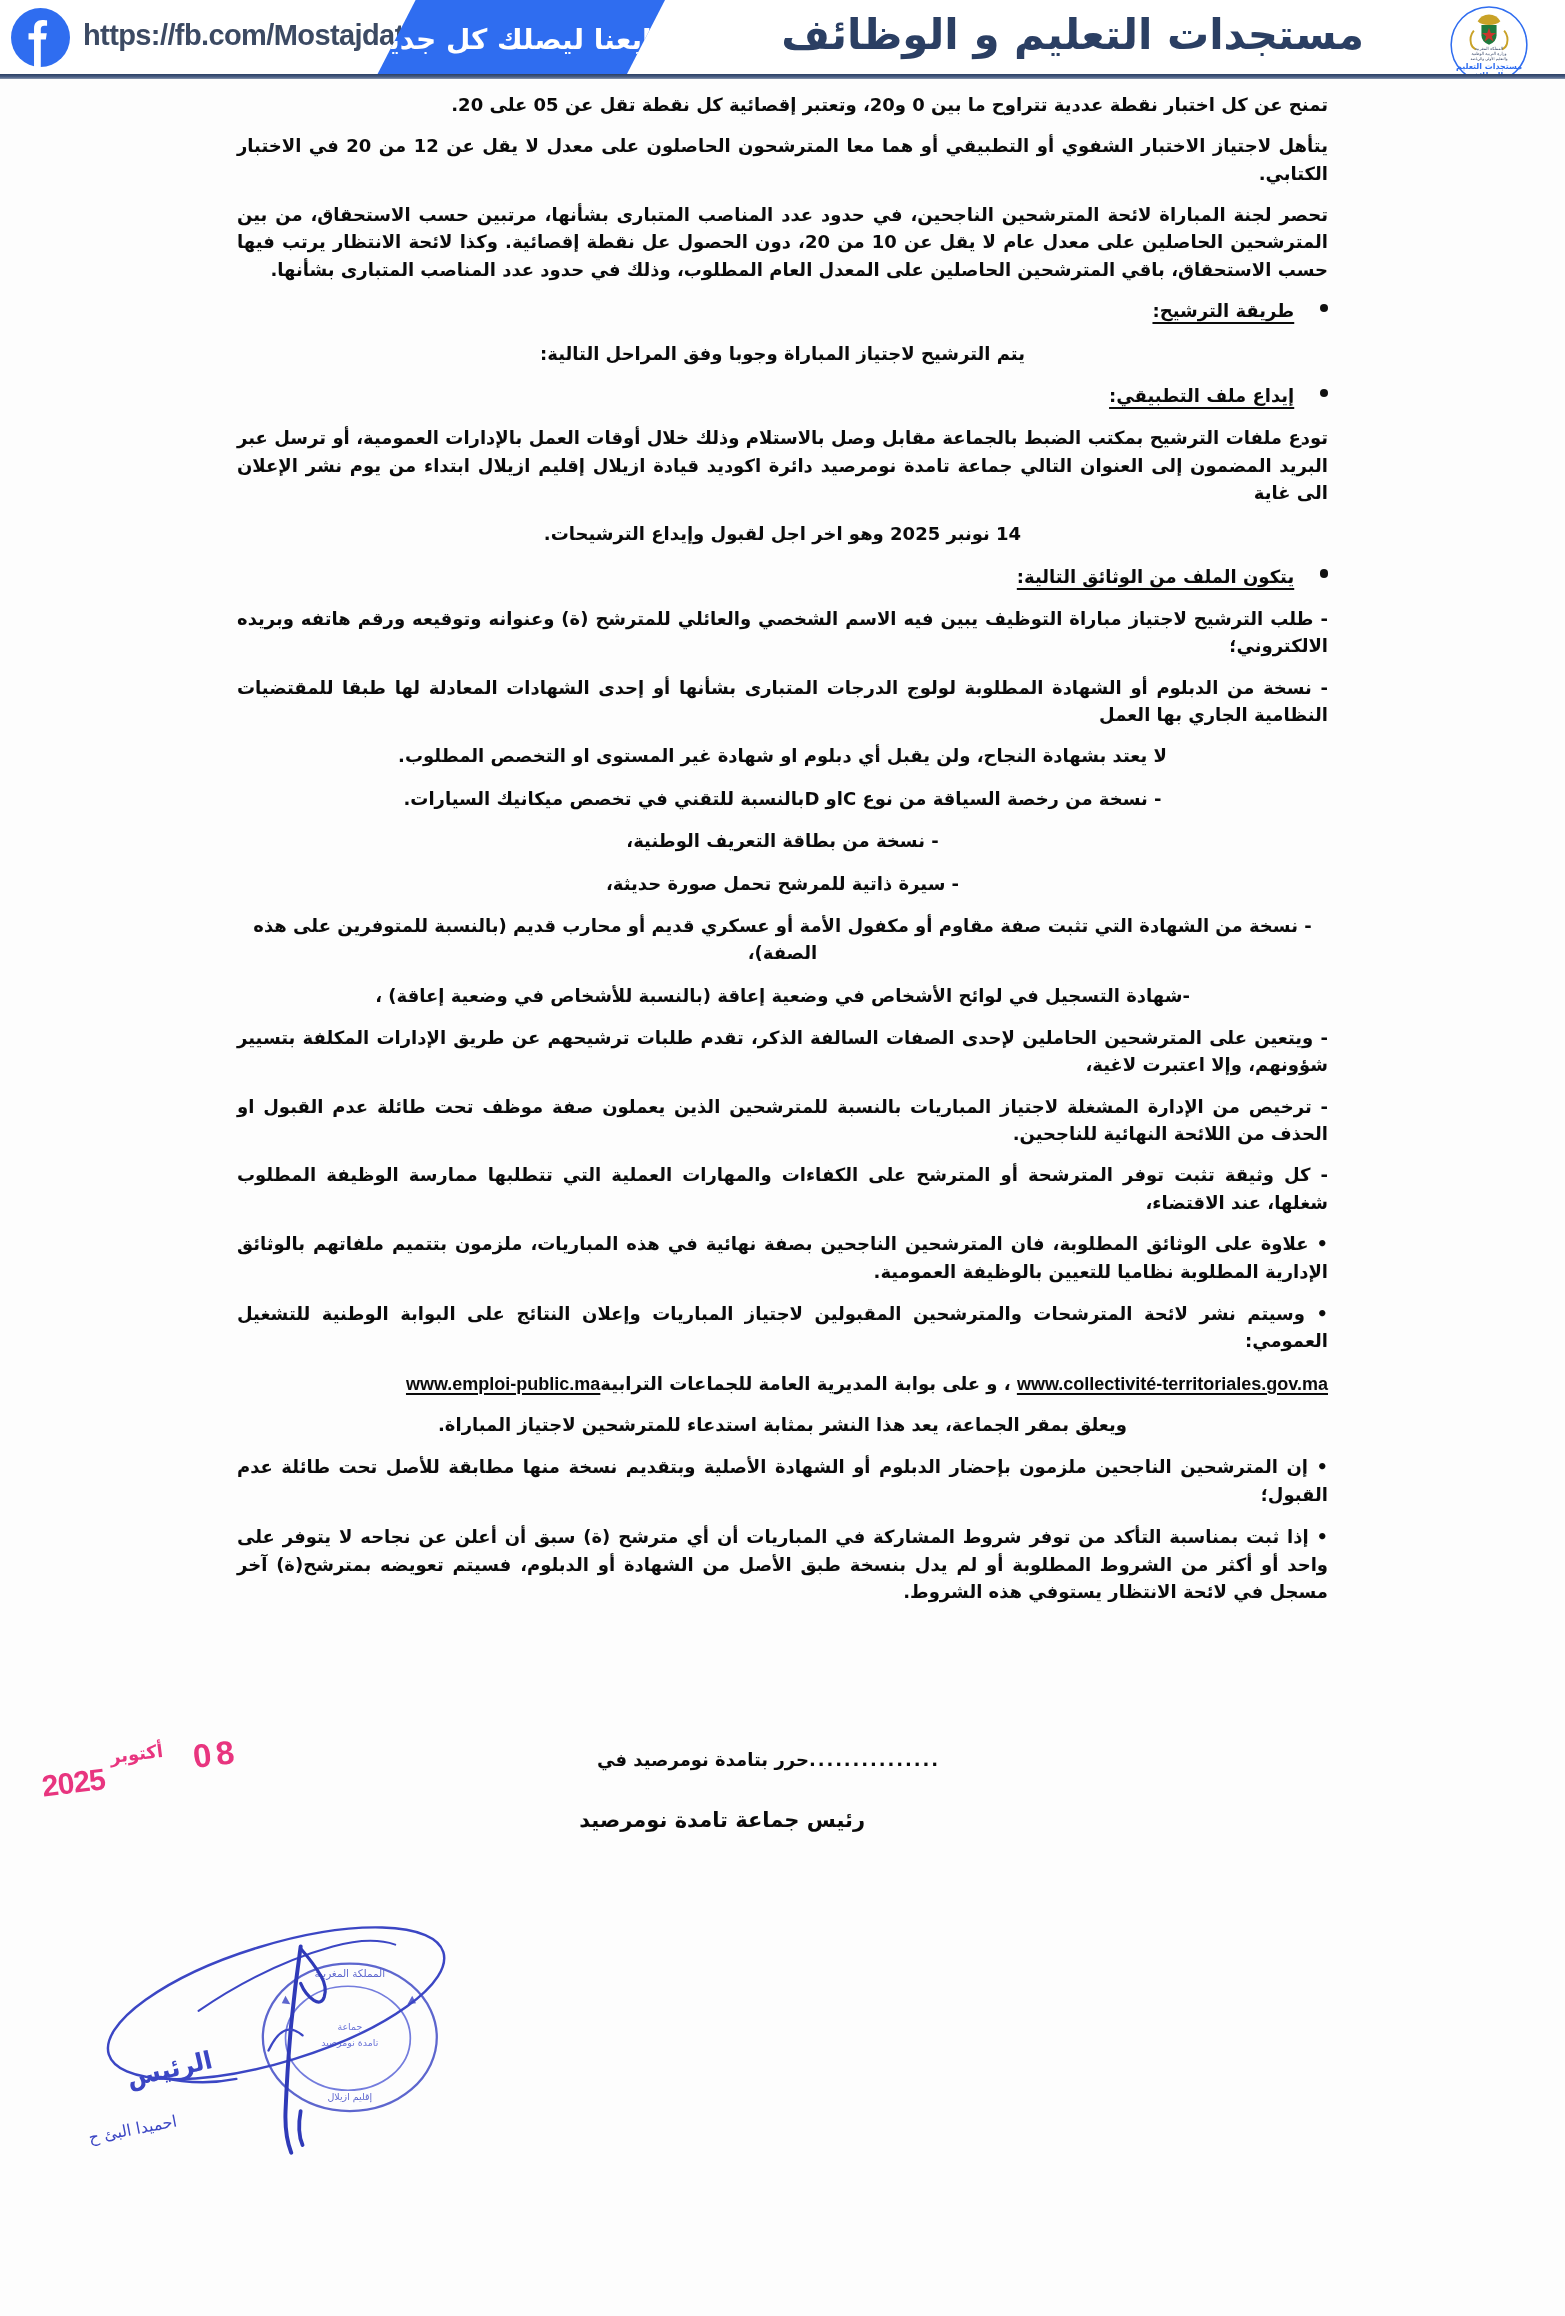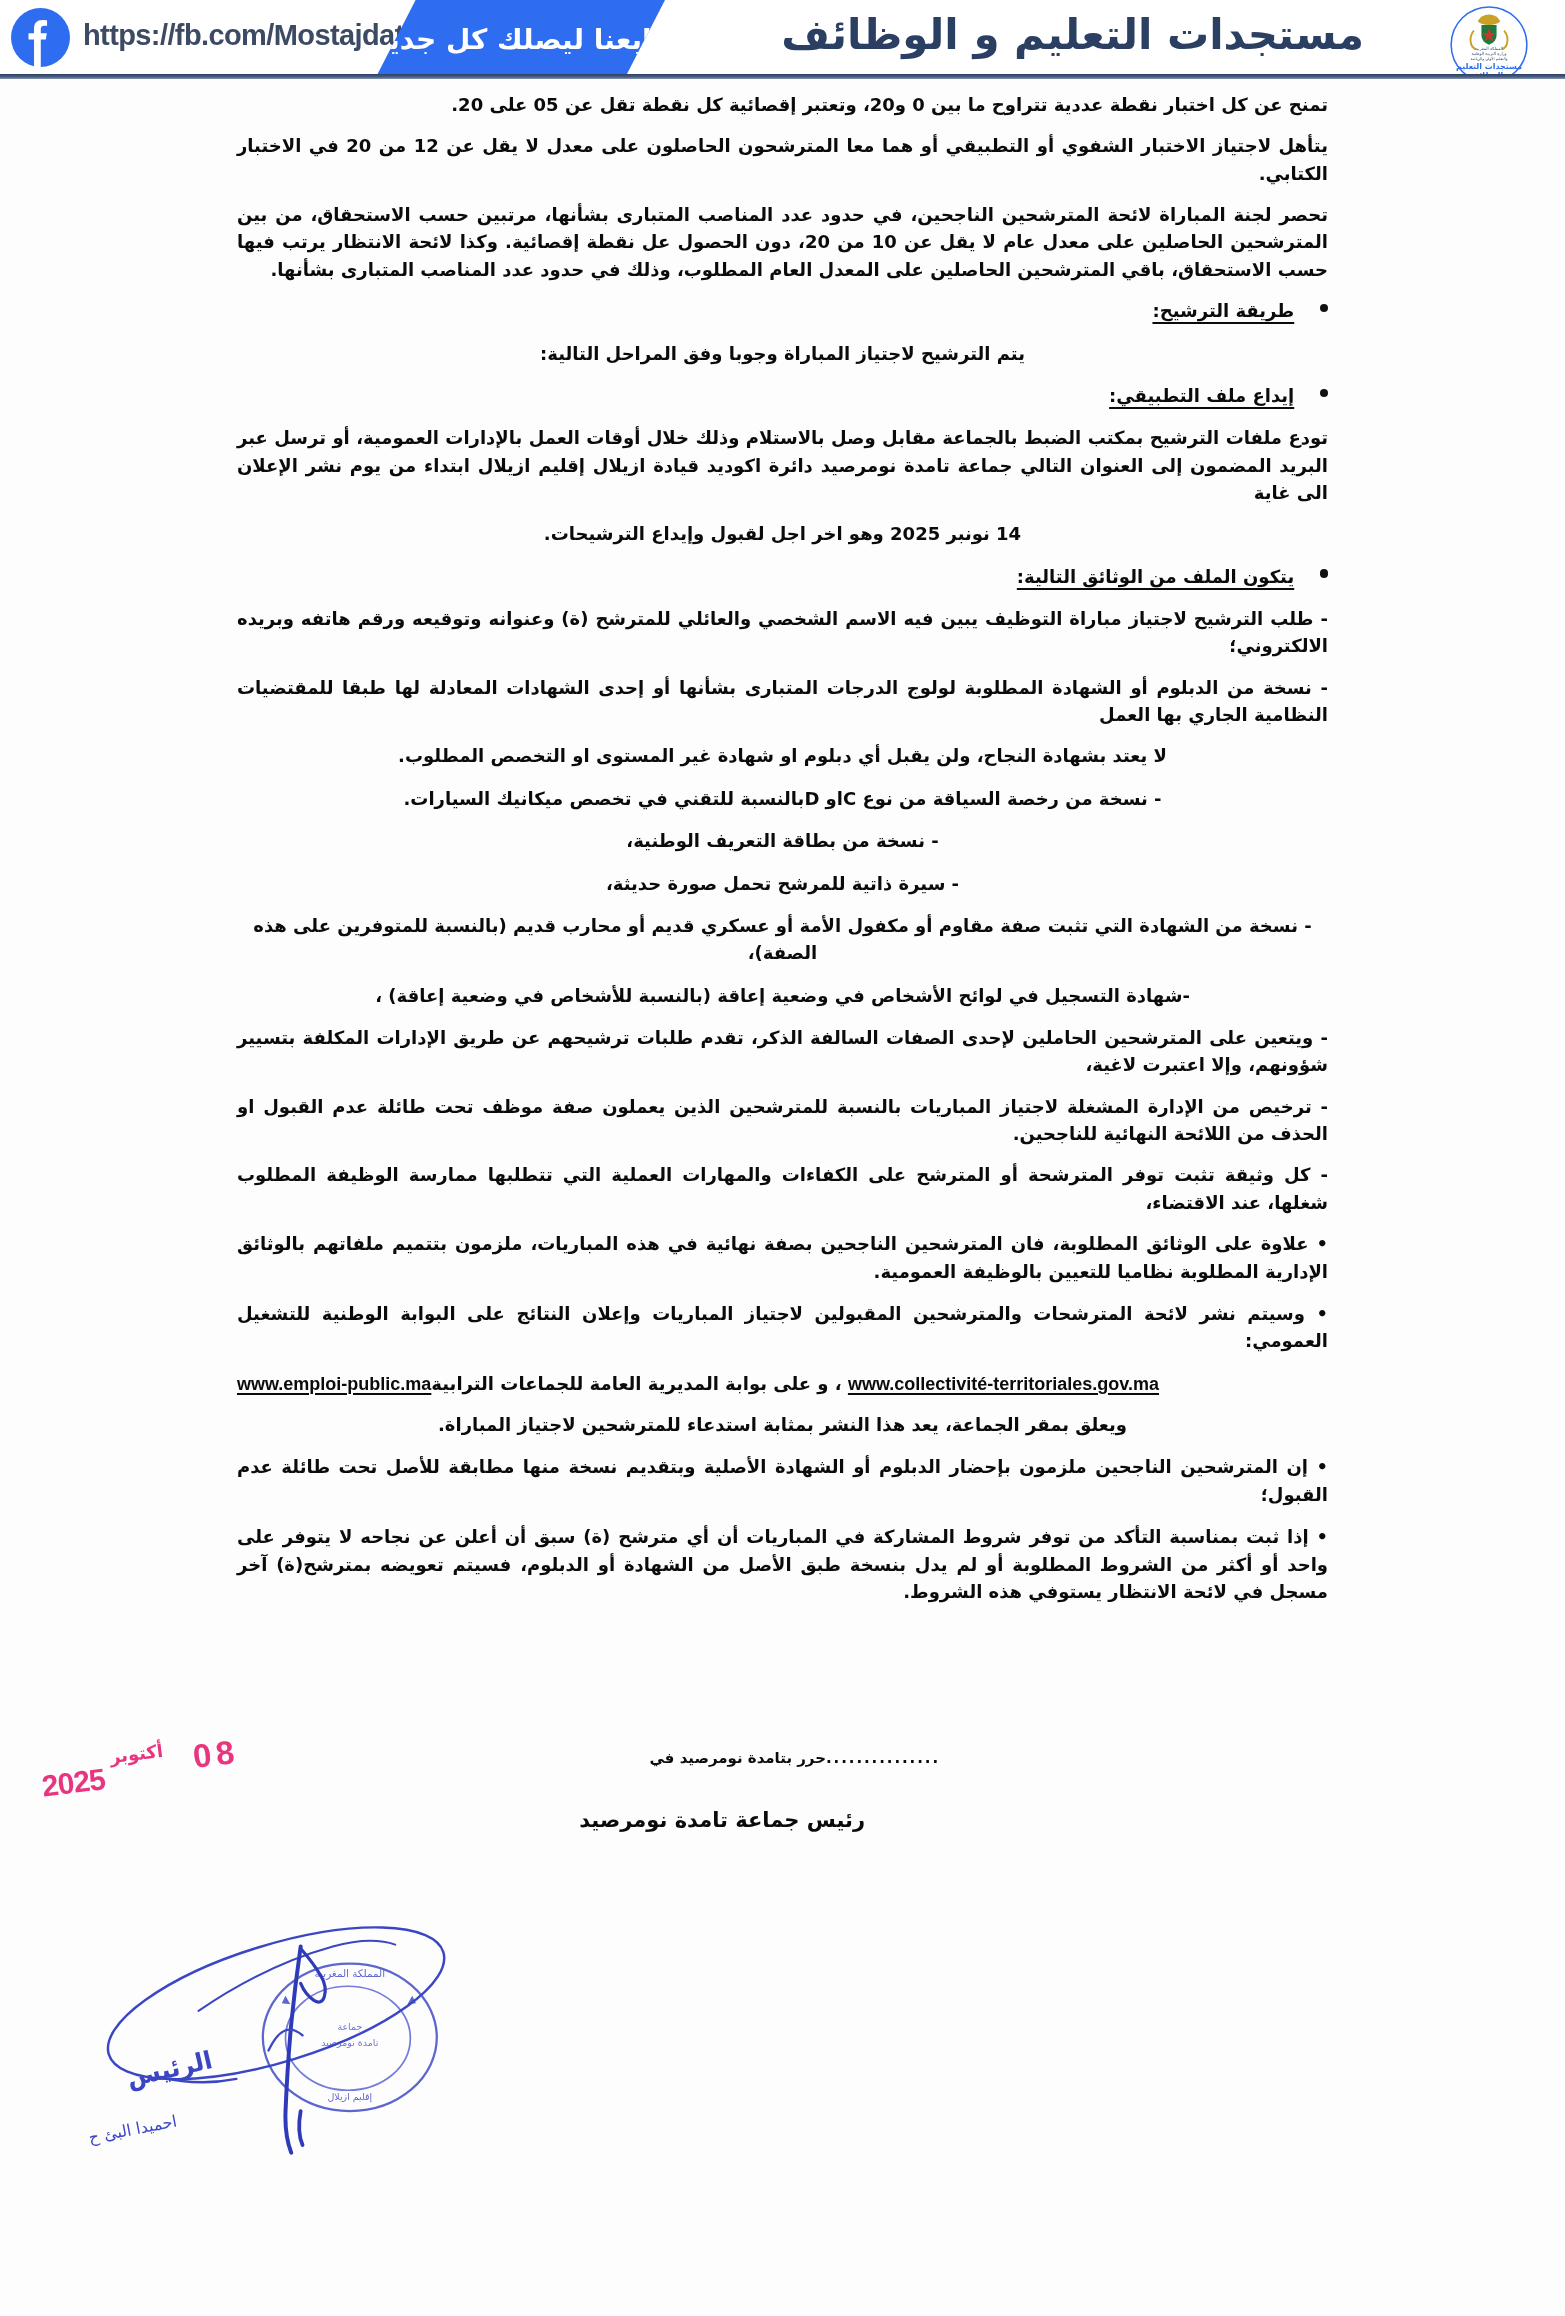--- a/index.html
+++ b/index.html
@@ -165,39 +165,39 @@
     text-underline-offset: 2.8px;
     text-decoration-thickness: 1.9px;
     direction: ltr;
     display: inline-block;
     unicode-bidi: embed;
     font-family: "Liberation Sans", sans-serif;
     font-weight: 700;
   }
 
   .urls-line {
-    text-align: left;
+    text-align: right;
     margin-bottom: 13.2px;
     margin-top: 12px;
   }
 
   
   .sign-area {
     position: absolute;
     left: 0; right: 0;
     top: 1738px;
     height: 579px;
     direction: rtl;
   }
 
   .sign-line {
     position: absolute;
     right: 625px;
     top: 11.4px;
-    font-size: 15px;
+    font-size: 18px;
     font-weight: 700;
     color: #0b0b0b;
     white-space: nowrap;
   }
 
   .sign-dots {
     display: inline-block;
     letter-spacing: 1.9px;
   }
 

